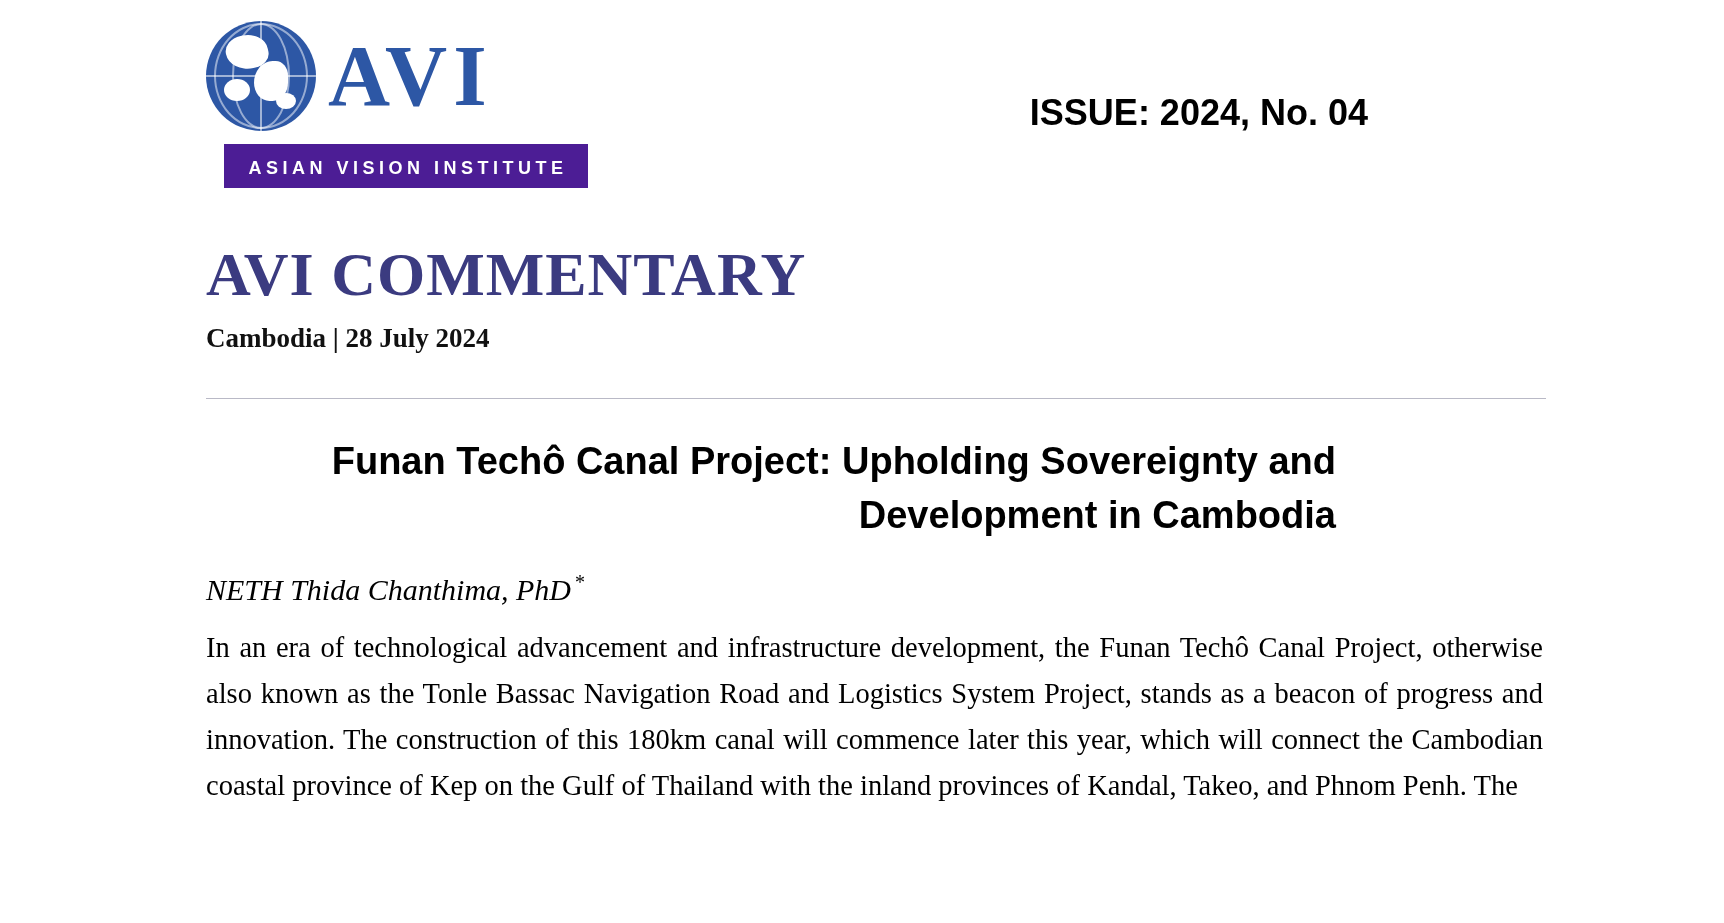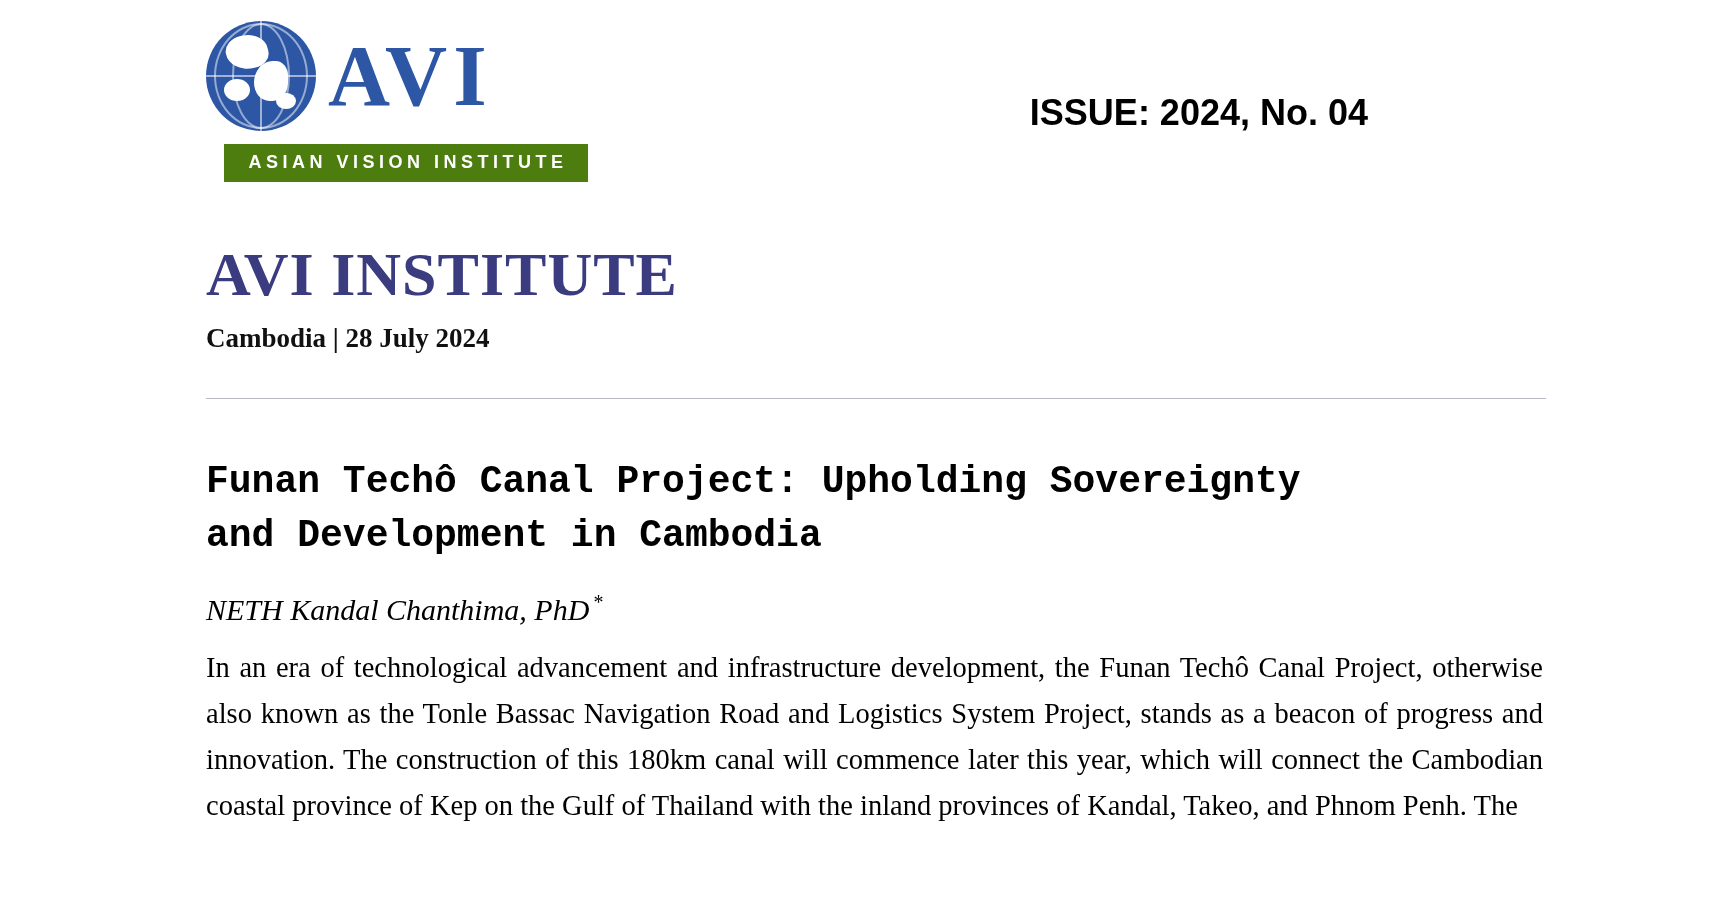--- a/index.html
+++ b/index.html
@@ -90,28 +90,28 @@
     font-family: "Liberation Serif", serif;
     font-weight: bold;
     font-size: 86px;
     line-height: 1;
     color: #2d57a5;
     letter-spacing: 6px;
     margin-left: 12px;
   }
   .logo-bar {
     margin-top: 8px;
-    background: #4d7c0f;
+    background: #4c1d95;
     color: #ffffff;
     font-family: "Liberation Sans", sans-serif;
     font-size: 18px;
     font-weight: bold;
     letter-spacing: 4.5px;
     text-align: center;
-    padding: 8px 0 9px 4px;
+    padding: 14px 0 9px 4px;
     width: 360px;
     margin-left: 18px;
   }
   .issue-label {
     position: absolute;
     right: 0;
     top: 92px;
     font-family: Liberation Sans, sans-serif;
     font-weight: bold;
     font-size: 36px;
@@ -136,26 +136,27 @@
     color: #111111;
   }
   .rule {
     margin-top: 44px;
     border-top: 1px solid #b9b9c6;
     width: 1340px;
   }
 
   
   .article-title {
-    margin-top: 56px;
-    font-family: Liberation Mono, monospace;
+    margin-top: 36px;
+    font-family: Liberation Sans, sans-serif;
     font-weight: bold;
     font-size: 38px;
     line-height: 1.42;
     max-width: 1130px;
+    text-align: right;
   }
   .byline {
     margin-top: 28px;
     font-family: "Liberation Serif", serif;
     font-style: italic;
     font-size: 30px;
   }
   .byline .star {
     font-style: normal;
     font-size: 20px;
@@ -189,26 +190,26 @@
           <span class="landmass l4"></span>
         </div>
         <div class="avi-letters">AVI</div>
       </div>
       <div class="logo-bar">ASIAN VISION INSTITUTE</div>
     </div>
 
     <div class="issue-label">ISSUE: 2024, No. 04</div>
   </div>
 
-  <div class="masthead">AVI INSTITUTE</div>
+  <div class="masthead">AVI COMMENTARY</div>
   <div class="subline">Cambodia | 28 July 2024</div>
 
   <div class="rule"></div>
 
   <h1 class="article-title">Funan Techô Canal Project: Upholding Sovereignty and Development in Cambodia</h1>
 
   <div class="byline">
-    <span>NETH Kandal Chanthima, PhD</span><span class="star">*</span>
+    <span>NETH Thida Chanthima, PhD</span><span class="star">*</span>
   </div>
 
   <p class="body-text">In an era of technological advancement and infrastructure development, the Funan Techô Canal Project, otherwise also known as the Tonle Bassac Navigation Road and Logistics System Project, stands as a beacon of progress and innovation. The construction of this 180km canal will commence later this year, which will connect the Cambodian coastal province of Kep on the Gulf of Thailand with the inland provinces of Kandal, Takeo, and Phnom Penh. The</p>
 
 </div>
 
 </body></html>

